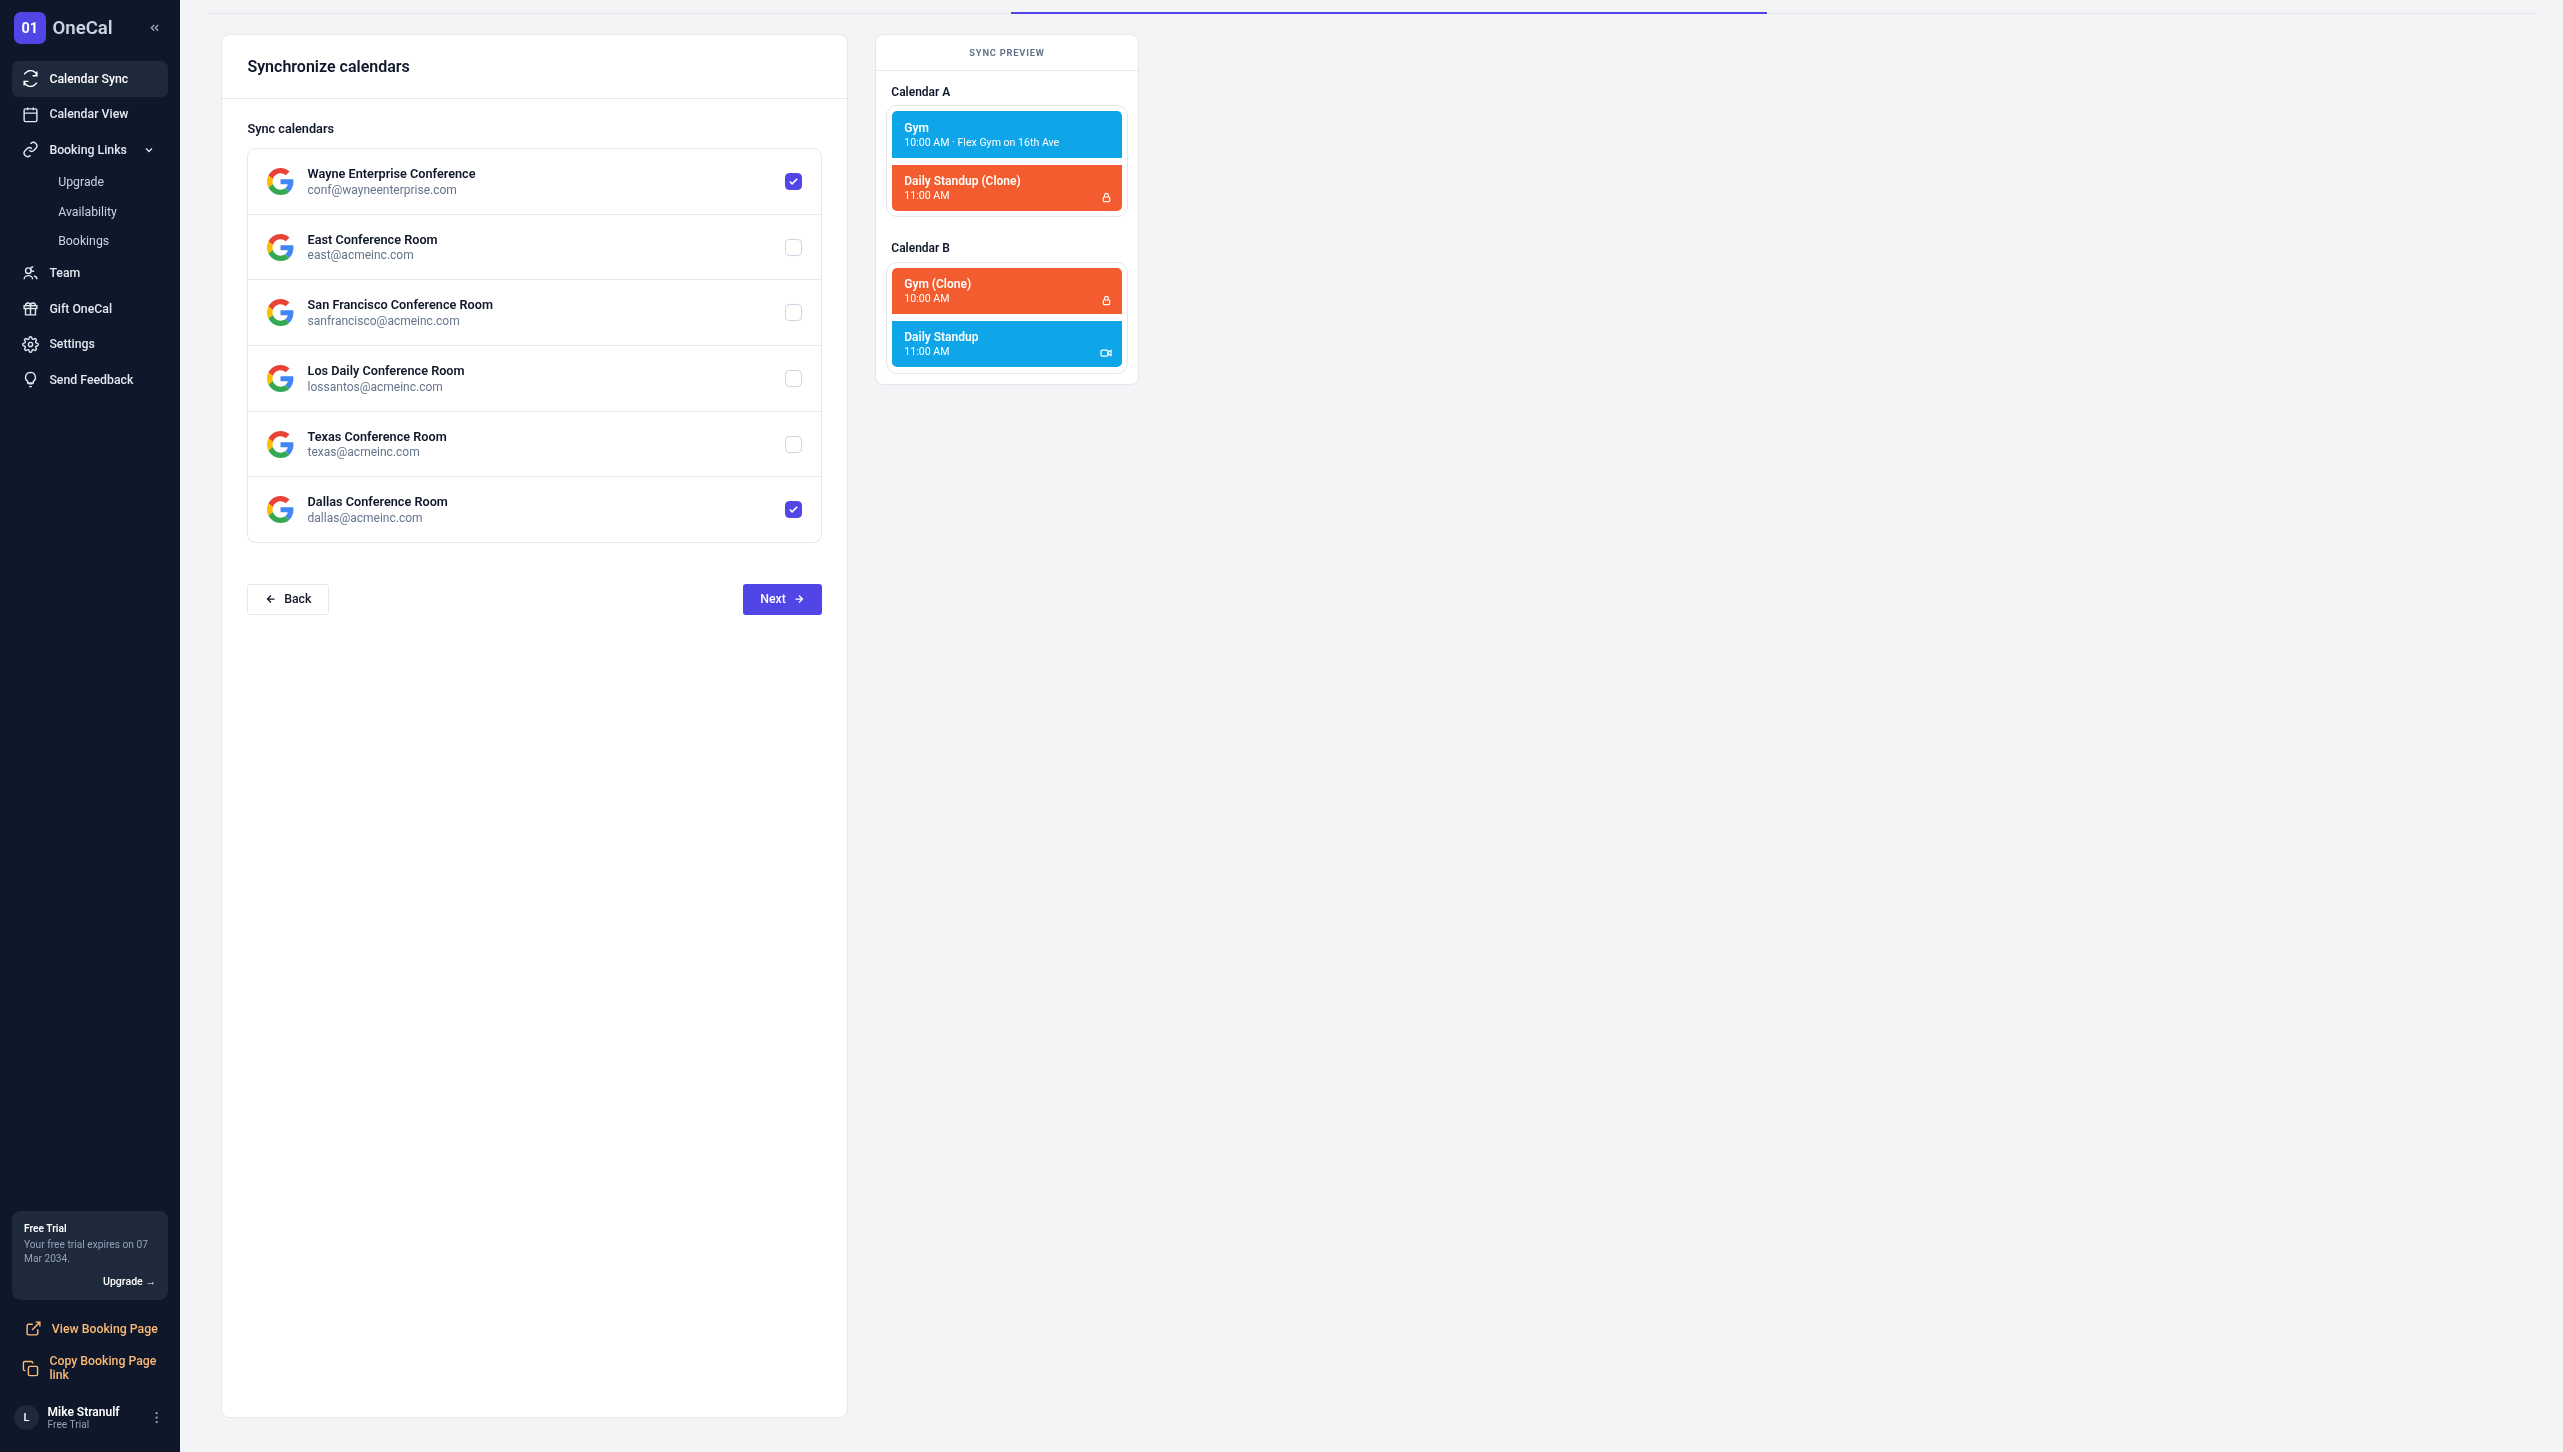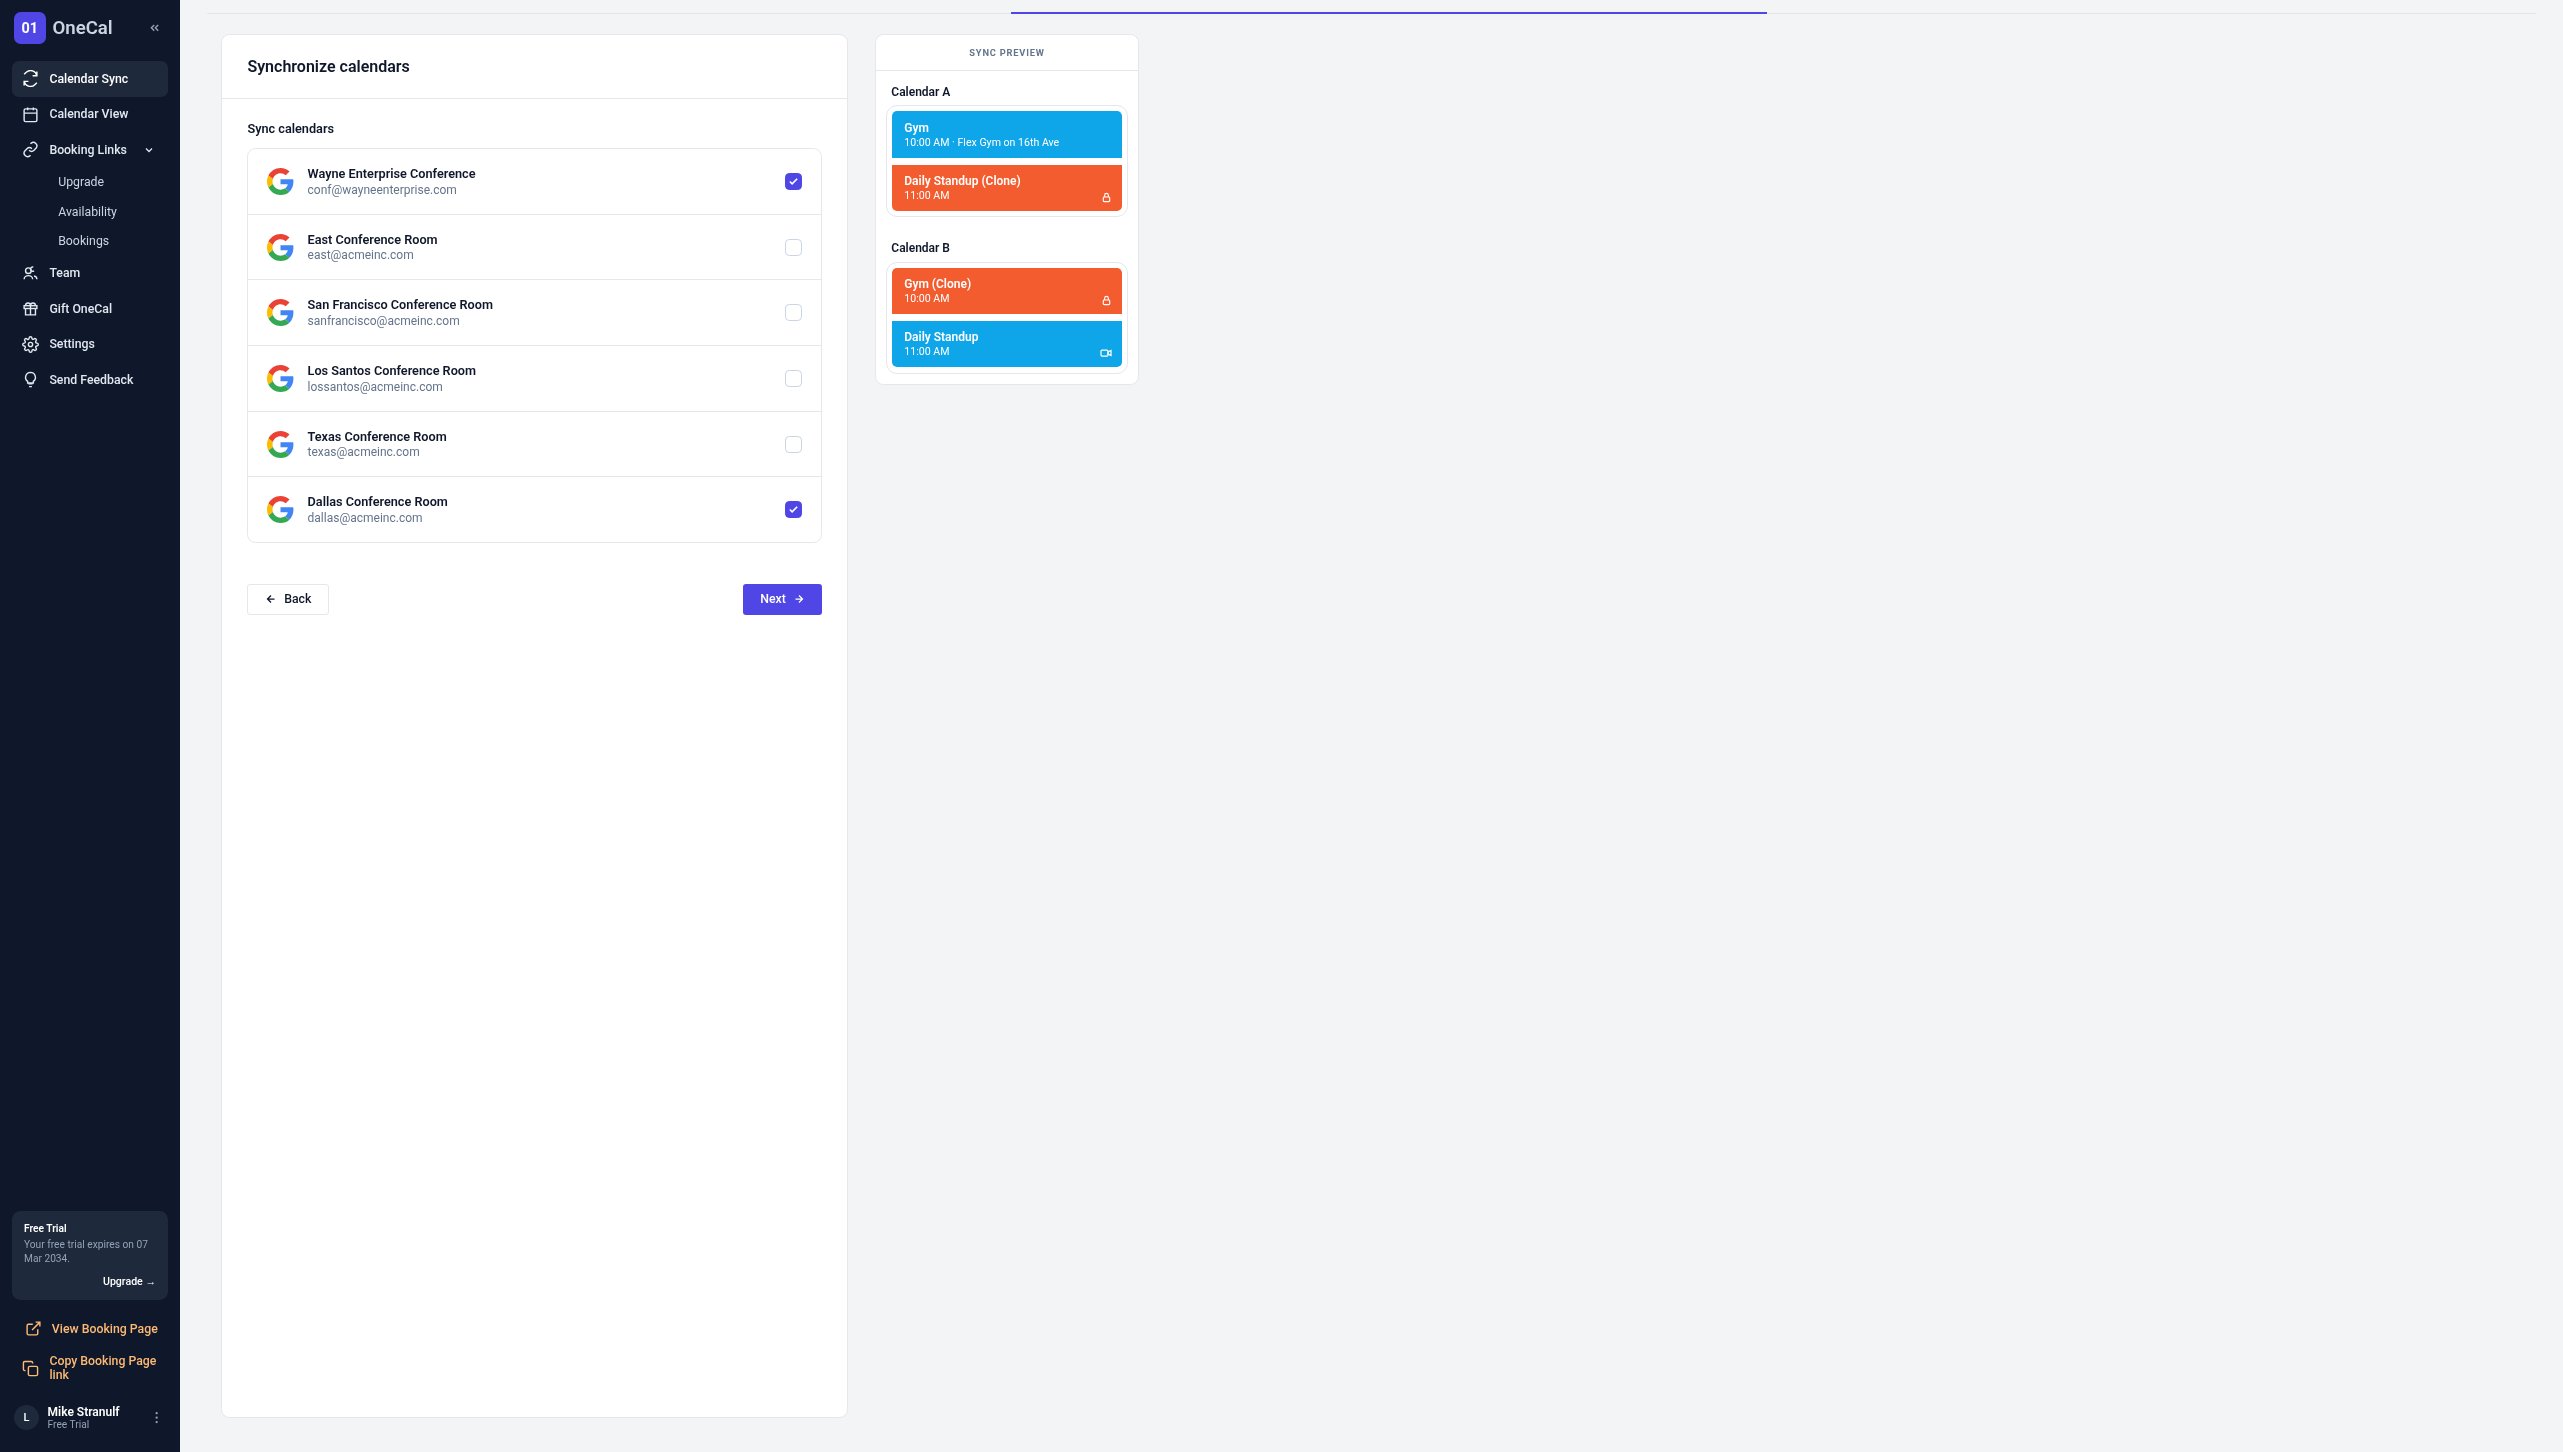--- a/index.html
+++ b/index.html
@@ -289,21 +289,21 @@
           <div class="cal-item">
     <span class="google-icon">
               <svg viewBox="0 0 48 48" width="27" height="27">
                 <path fill="#EA4335" d="M24 9.5c3.54 0 6.71 1.22 9.21 3.6l6.85-6.85C35.9 2.38 30.47 0 24 0 14.62 0 6.51 5.38 2.56 13.22l7.98 6.19C12.43 13.72 17.74 9.5 24 9.5z"></path>
                 <path fill="#4285F4" d="M46.98 24.55c0-1.57-.15-3.09-.38-4.55H24v9.02h12.94c-.58 2.96-2.26 5.48-4.78 7.18l7.73 6c4.51-4.18 7.09-10.36 7.09-17.65z"></path>
                 <path fill="#FBBC05" d="M10.53 28.59c-.48-1.45-.76-2.99-.76-4.59s.27-3.14.76-4.59l-7.98-6.19C.92 16.46 0 20.12 0 24c0 3.88.92 7.54 2.56 10.78l7.97-6.19z"></path>
                 <path fill="#34A853" d="M24 48c6.48 0 11.93-2.13 15.89-5.81l-7.73-6c-2.15 1.45-4.92 2.3-8.16 2.3-6.26 0-11.57-4.22-13.47-9.91l-7.98 6.19C6.51 42.62 14.62 48 24 48z"></path>
               </svg>
             </span>
     <div class="cal-info">
-      <div class="cal-name">Los Santos Conference Room</div>
+      <div class="cal-name">Los Daily Conference Room</div>
       <div class="cal-email">lossantos@acmeinc.com</div>
     </div>
     <div class="checkbox "></div>
           </div>
           <div class="cal-item">
     <span class="google-icon">
               <svg viewBox="0 0 48 48" width="27" height="27">
                 <path fill="#EA4335" d="M24 9.5c3.54 0 6.71 1.22 9.21 3.6l6.85-6.85C35.9 2.38 30.47 0 24 0 14.62 0 6.51 5.38 2.56 13.22l7.98 6.19C12.43 13.72 17.74 9.5 24 9.5z"></path>
                 <path fill="#4285F4" d="M46.98 24.55c0-1.57-.15-3.09-.38-4.55H24v9.02h12.94c-.58 2.96-2.26 5.48-4.78 7.18l7.73 6c4.51-4.18 7.09-10.36 7.09-17.65z"></path>
                 <path fill="#FBBC05" d="M10.53 28.59c-.48-1.45-.76-2.99-.76-4.59s.27-3.14.76-4.59l-7.98-6.19C.92 16.46 0 20.12 0 24c0 3.88.92 7.54 2.56 10.78l7.97-6.19z"></path>

